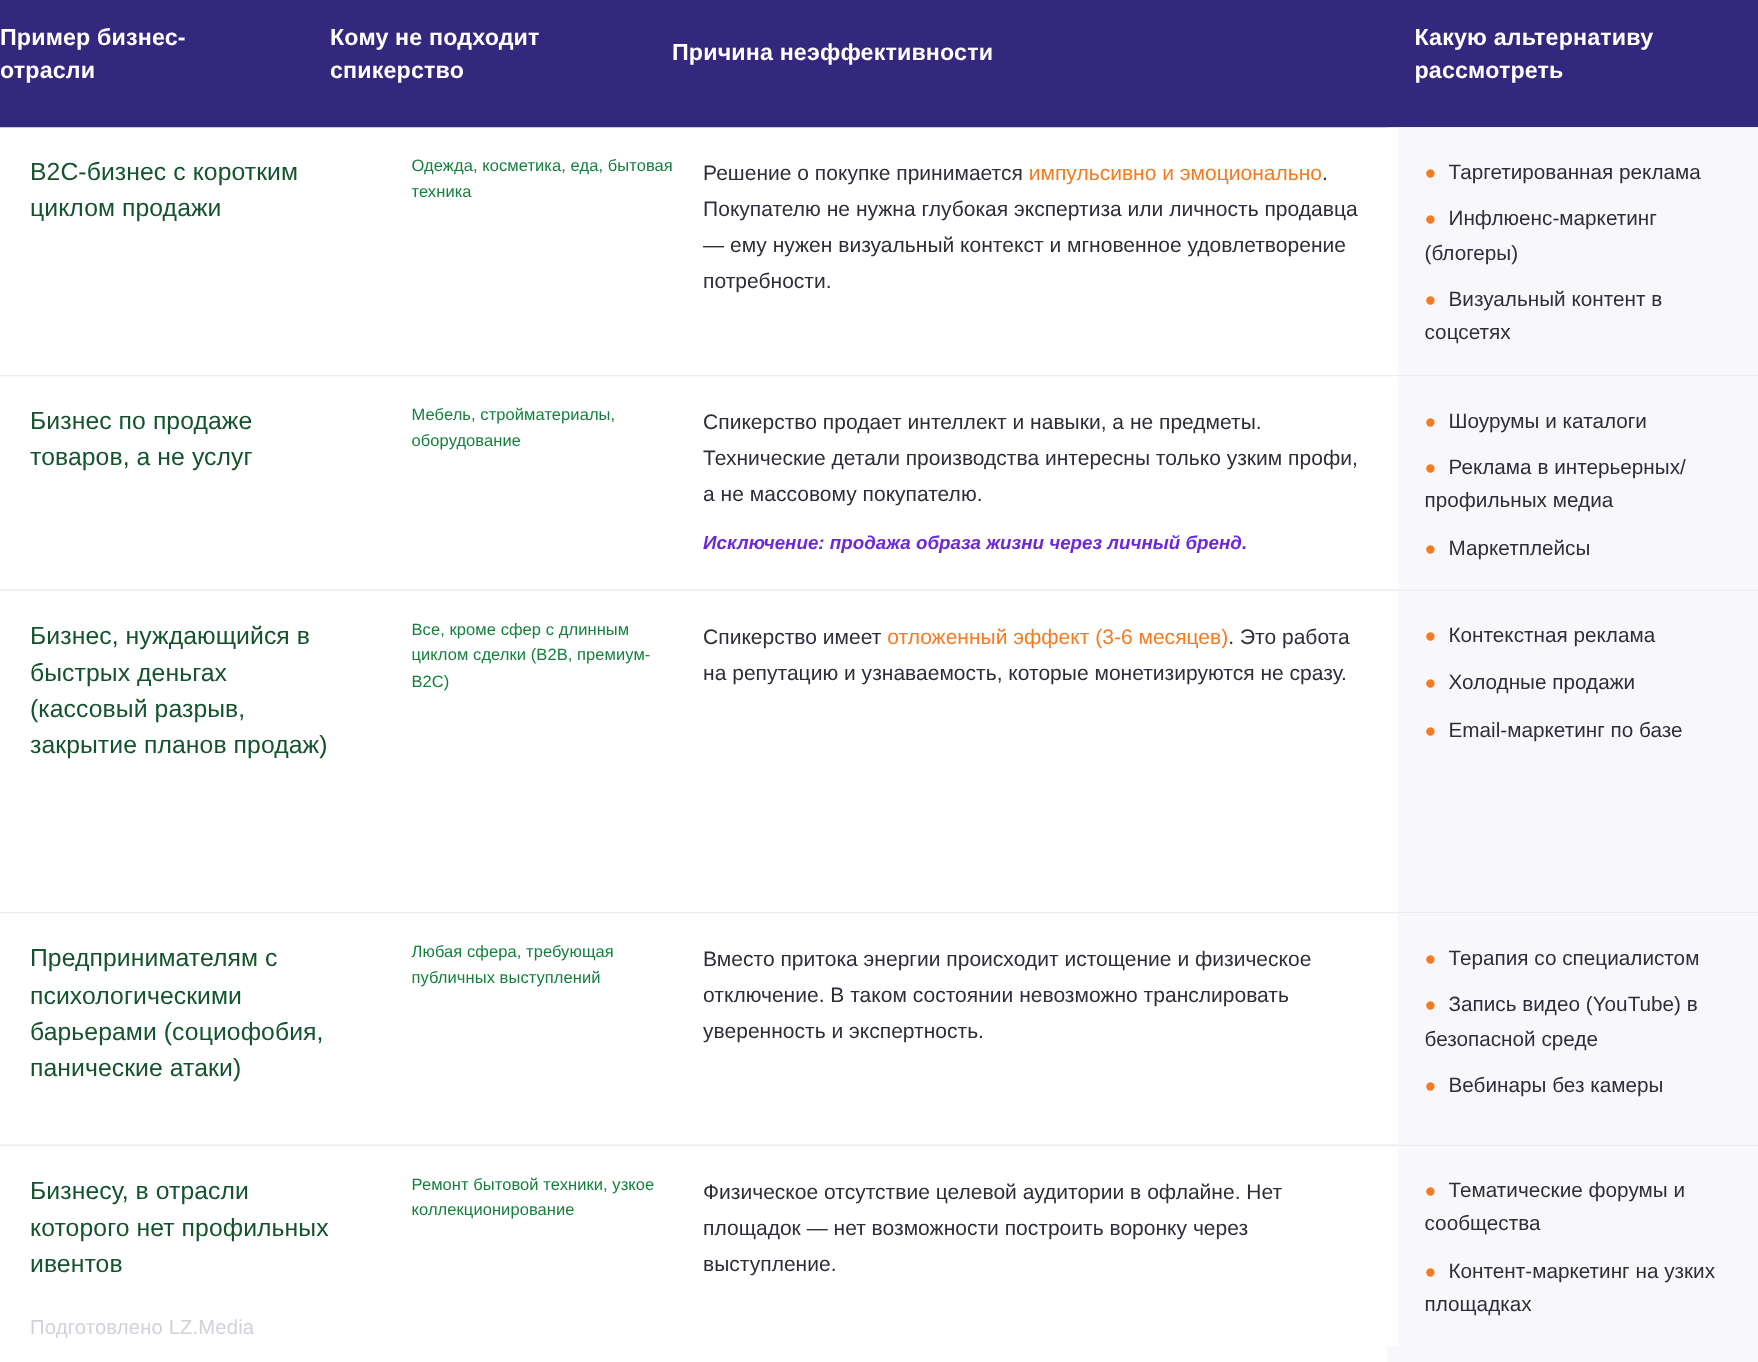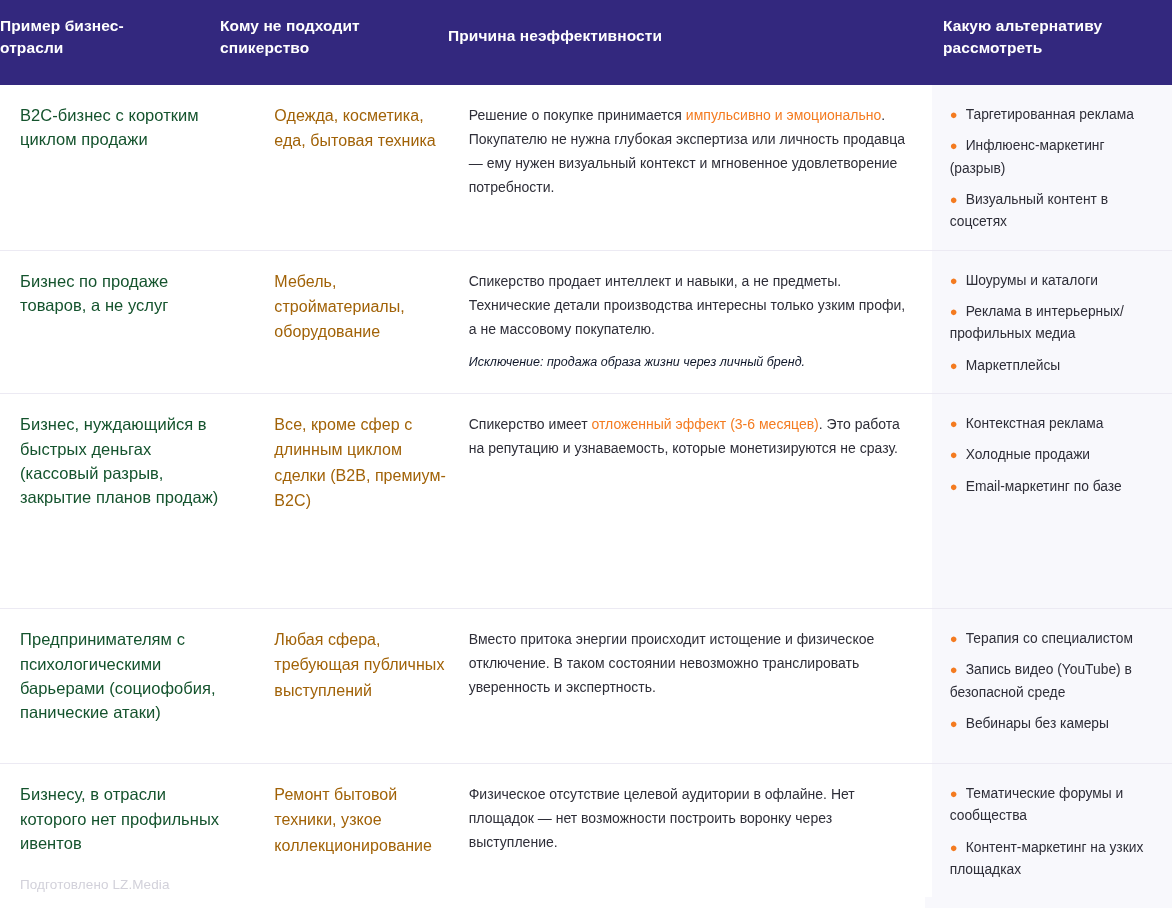--- a/index.html
+++ b/index.html
@@ -70,45 +70,46 @@
   .cell-who {
     color: #14532d;
     font-size: 16.5px;
     line-height: 1.48;
     font-weight: normal;
     letter-spacing: 0.05px;
   }
 
   
   .cell-industry {
-    color: #a16207;
-    font-size: 16px;
+    color: #15803d;
+    font-size: 11px;
     line-height: 1.58;
     letter-spacing: 0.05px;
     margin-left: 33px;
   }
 
   
   .cell-reason {
     color: #2e2e38;
     font-size: 14px;
     line-height: 1.72;
     letter-spacing: 0.01px;
   }
   .cell-reason .hl {
     color: #f47b20;
     font-weight: normal;
   }
   .cell-reason .note {
     display: block;
     margin-top: 12px;
-    color: #0f172a;
+    color: #6d28d9;
     font-size: 12.5px;
     font-style: italic;
     line-height: 1.5;
+    font-weight: bold;
   }
 
   
   .col-4.td {
     background: #f8f8fc;
     padding-top: 19px;
   }
   .alt-list {
     margin: 0;
     padding: 0;
@@ -178,21 +179,21 @@
   </div>
 
   <div class="tbody">
       <div class="trow row-0">
         <div class="td col-1 cell-who">B2C-бизнес с коротким циклом продажи</div>
         <div class="td col-2 cell-industry">Одежда, косметика, еда, бытовая техника</div>
         <div class="td col-3 cell-reason"><span>Решение о покупке принимается </span><span class="hl">импульсивно и эмоционально</span><span>. Покупателю не нужна глубокая экспертиза или личность продавца — ему нужен визуальный контекст и мгновенное удовлетворение потребности.</span></div>
         <div class="td col-4">
           <ul class="alt-list">
             <li><span class="bullet">●</span><span>Таргетированная реклама</span></li>
-            <li><span class="bullet">●</span><span>Инфлюенс-маркетинг (разрыв)</span></li>
+            <li><span class="bullet">●</span><span>Инфлюенс-маркетинг (блогеры)</span></li>
             <li><span class="bullet">●</span><span>Визуальный контент в соцсетях</span></li>
           </ul>
         </div>
       </div>
       <div class="trow row-1">
         <div class="td col-1 cell-who">Бизнес по продаже товаров, а не услуг</div>
         <div class="td col-2 cell-industry">Мебель, стройматериалы, оборудование</div>
         <div class="td col-3 cell-reason"><span>Спикерство продает интеллект и навыки, а не предметы. Технические детали производства интересны только узким профи, а не массовому покупателю.</span><span class="note">Исключение: продажа образа жизни через личный бренд.</span></div>
         <div class="td col-4">
           <ul class="alt-list">

